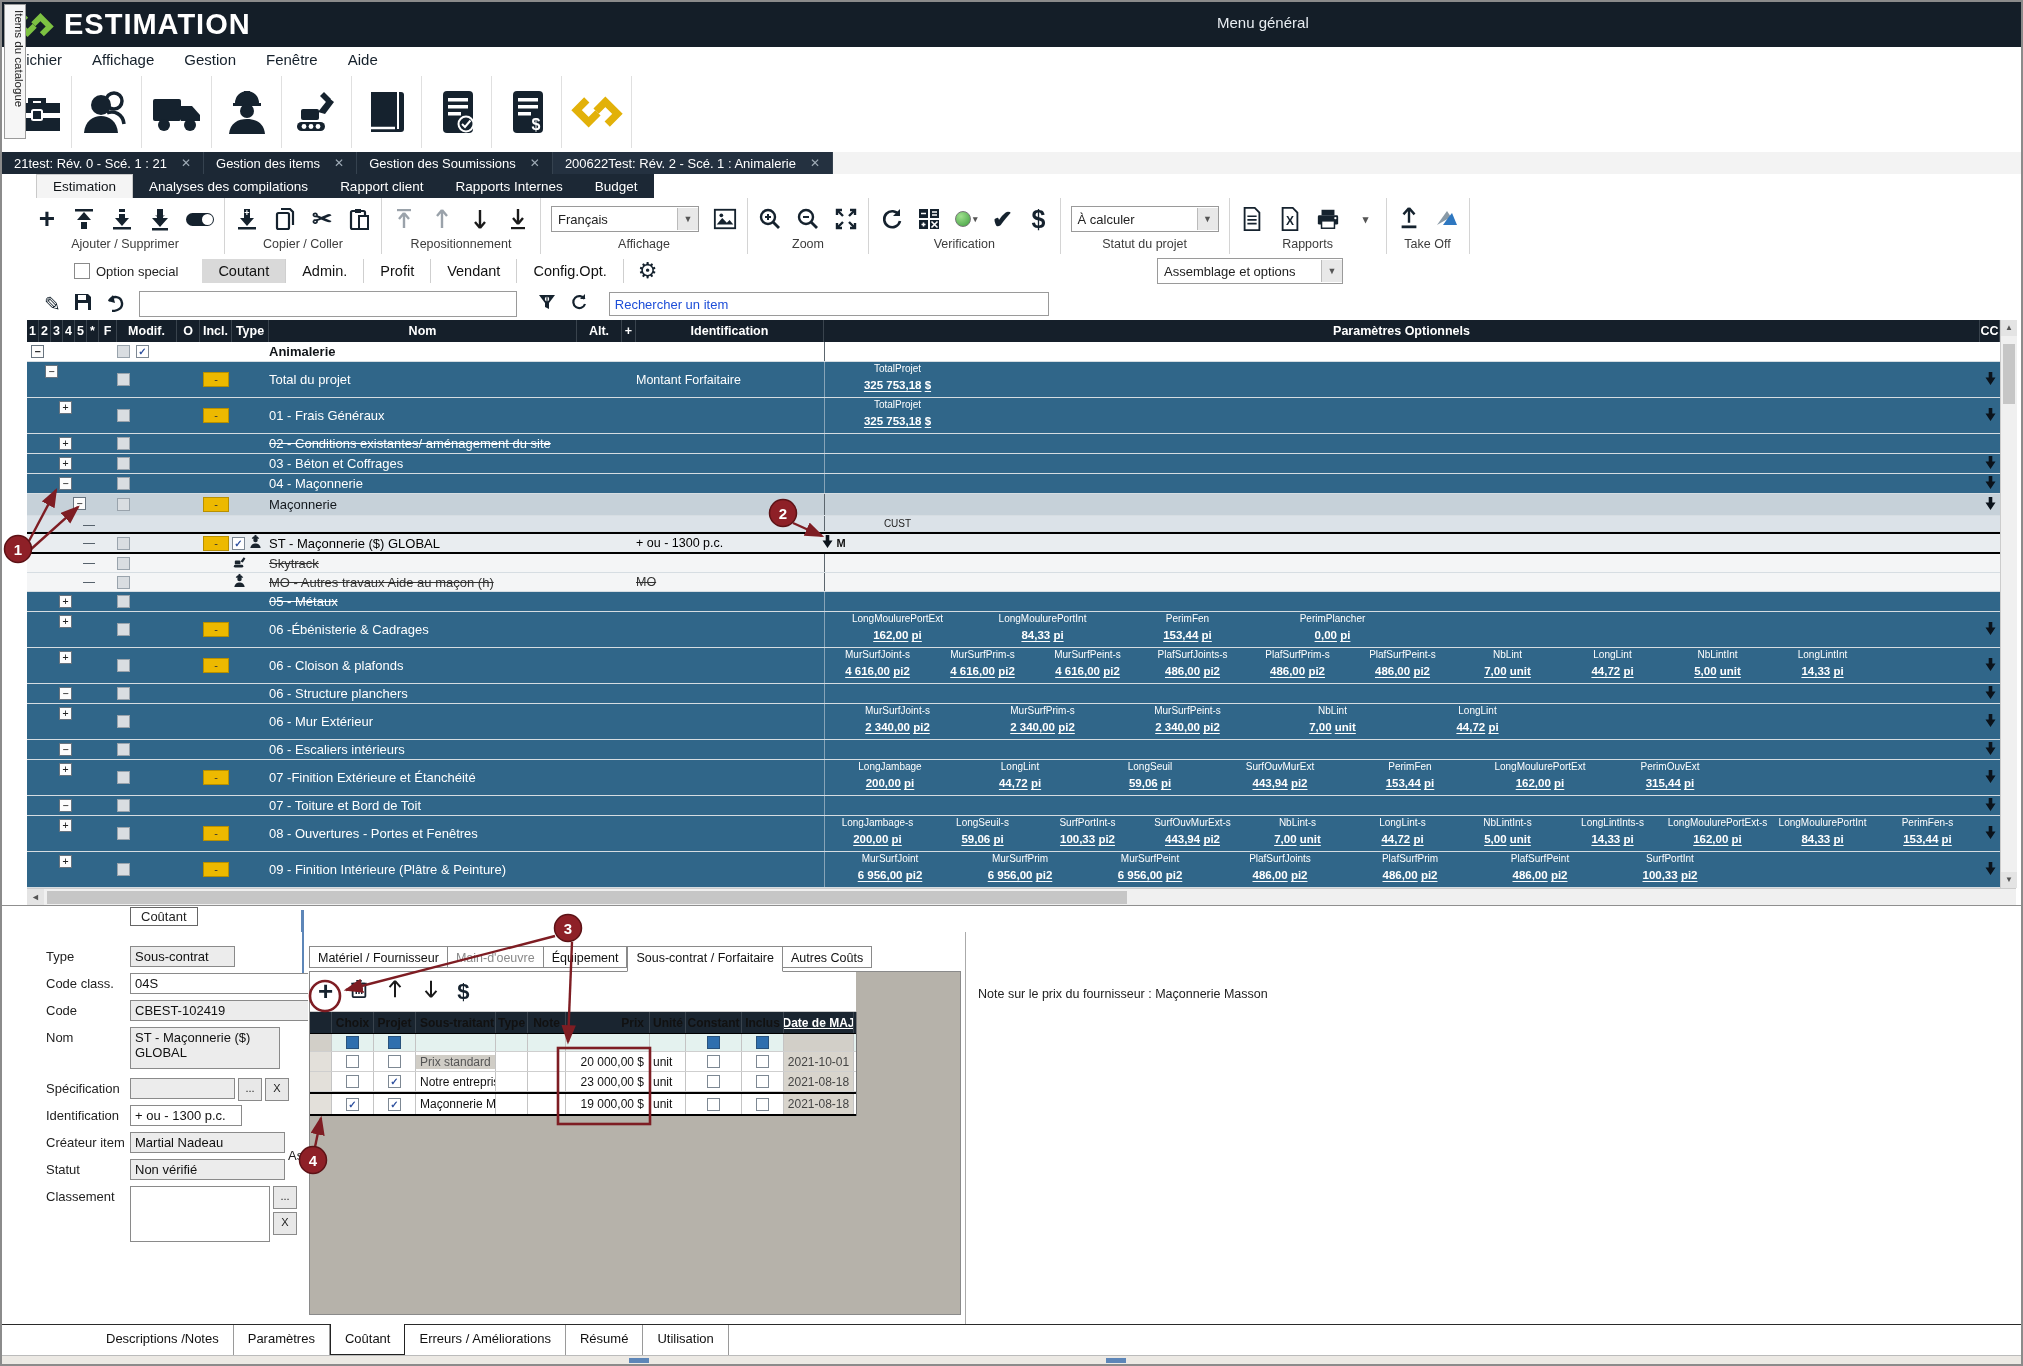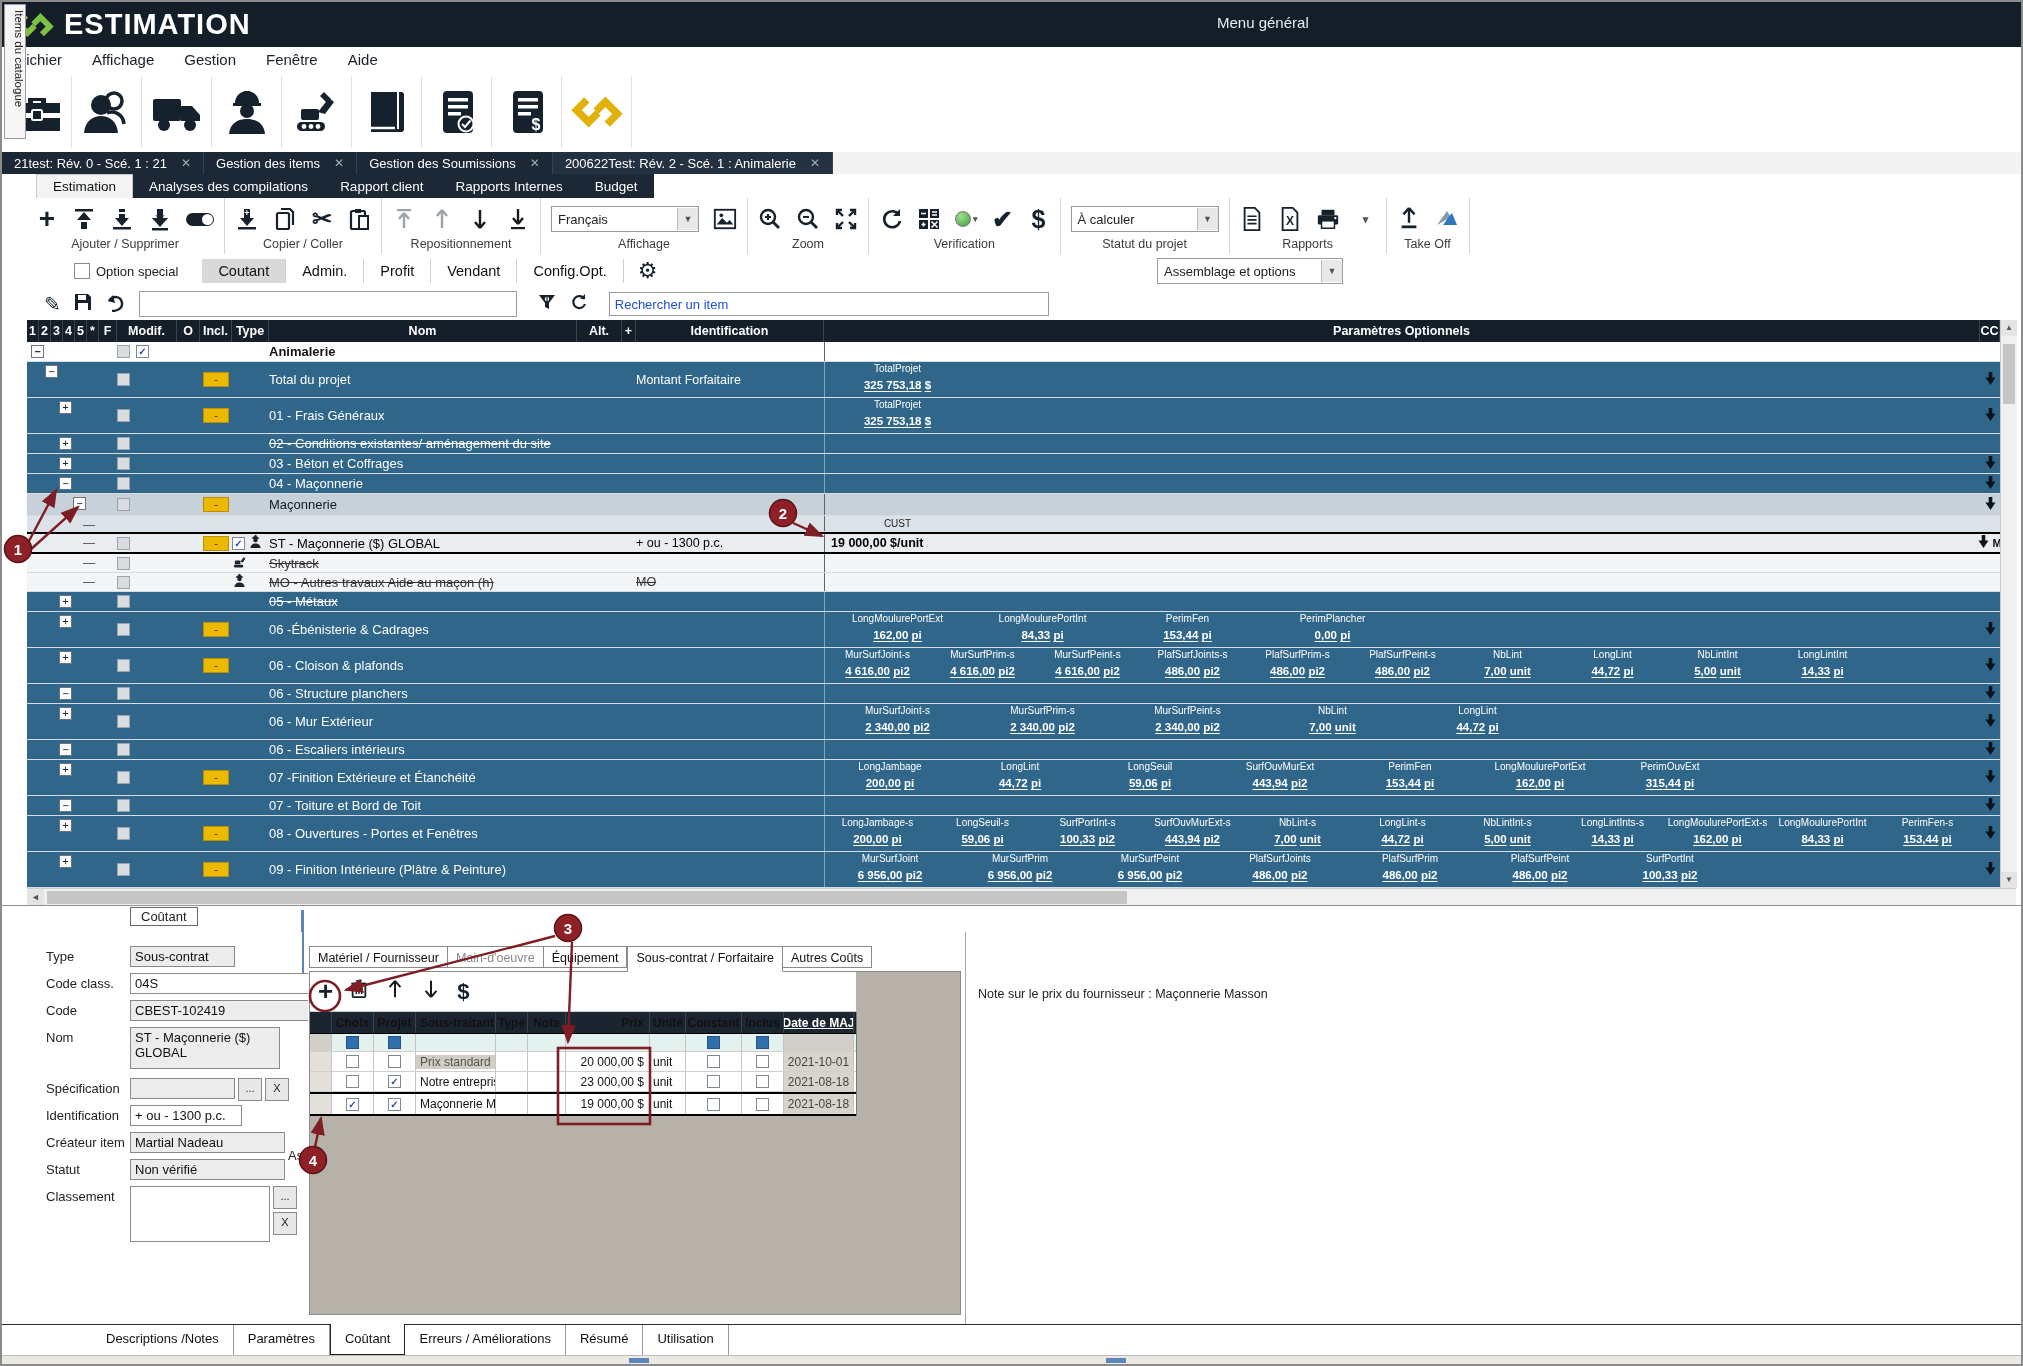--- a/index.html
+++ b/index.html
@@ -786,23 +786,20 @@
               <path d="M4 5a4.2 4.2 0 0 1 8 0z" fill="#1a242e"></path>
               <rect x="7" y="1" width="2" height="2.5" fill="#1a242e"></rect>
               <circle cx="8" cy="6.5" r="2.4" fill="#1a242e"></circle>
               <path d="M2.5 15c.4-3.6 3-5 5.5-5s5.1 1.4 5.5 5z" fill="#1a242e"></path>
             </svg></span>
         </div>
         <div class="cN">ST - Maçonnerie ($) GLOBAL</div>
         <div class="cA"></div>
         <div class="cP"></div>
         <div class="cId">+ ou - 1300 p.c.</div>
-        <div class="cPar">
-          <div class="stval">19 000,00  $/unit</div>
-        </div>
         <div class="cCC">
           <span><svg viewBox="0 0 10 13">
               <path d="M3.2 0h3.6v5.5H10L5 13 0 5.5h3.2z" fill="#0b131b"></path>
             </svg></span>
           <span class="ccx">M</span>
         </div>
       </div>
       <div class="grow r-item">
         <div class="cT" style="display: flex;">
           <div class="dash" style="margin-left: 56px;"></div>

